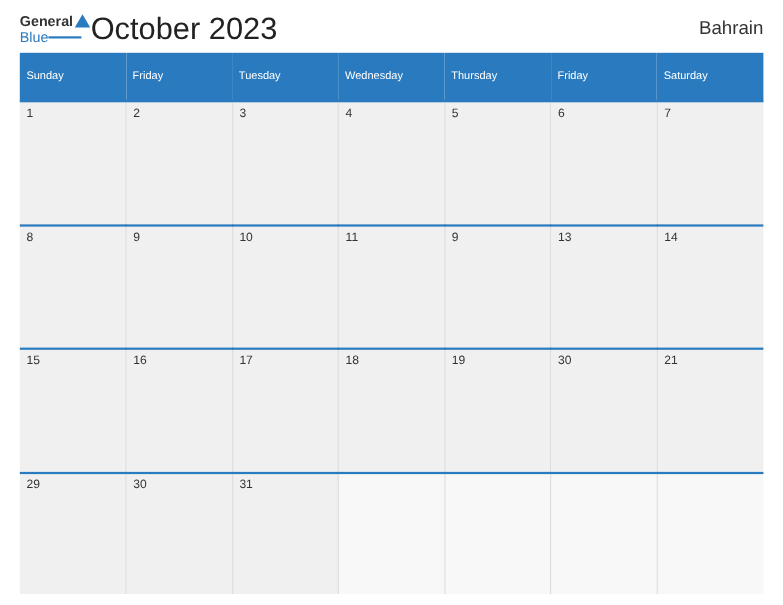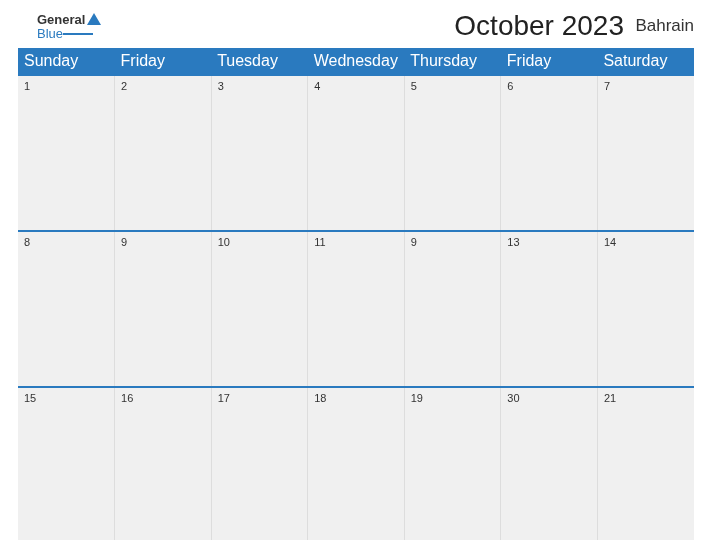--- a/index.html
+++ b/index.html
@@ -20,21 +20,20 @@
       background: #fff;
       padding: 10px 18px 10px 18px;
       display: flex;
       flex-direction: column;
     }
     .top-bar {
       display: flex;
       align-items: center;
       justify-content: space-between;
       margin-bottom: 2px;
-      margin-left: 19px;
     }
     .logo-text-general {
       font-size: 13px;
       font-weight: bold;
       color: #333;
       line-height: 1;
     }
     .logo-text-blue {
       font-size: 13px;
       font-weight: normal;
@@ -62,42 +61,42 @@
       align-items: flex-start;
     }
     .logo-row1 {
       display: flex;
       align-items: center;
     }
     .calendar-title {
       font-size: 28px;
       font-weight: normal;
       color: #222;
-      text-align: right;
+      text-align: left;
       flex: 1;
     }
     .country-label {
       font-size: 17px;
       color: #333;
       text-align: right;
       min-width: 70px;
     }
     .calendar-table {
       width: 100%;
       border-collapse: collapse;
       flex: 1;
       margin-top: 4px;
     }
     .calendar-table thead tr th {
       background: #2a7abf;
       color: #fff;
-      font-size: 16px;
+      font-size: 10px;
       font-weight: normal;
       text-align: left;
-      padding: 4px 6px;
+      padding: 16px 6px;
       border: none;
     }
     .calendar-table tbody tr {
       border-top: 2px solid #2a7abf;
     }
     .calendar-table tbody tr td {
       background: #f0f0f0;
       font-size: 11px;
       color: #333;
       vertical-align: top;
@@ -164,15 +163,24 @@
       </tr>
       <tr>
         <td>15</td>
         <td>16</td>
         <td>17</td>
         <td>18</td>
         <td>19</td>
         <td>30</td>
         <td>21</td>
       </tr>
+      <tr>
+        <td>29</td>
+        <td>30</td>
+        <td>31</td>
+        <td class="empty"></td>
+        <td class="empty"></td>
+        <td class="empty"></td>
+        <td class="empty"></td>
+      </tr>
     </tbody>
   </table>
 </div>
 
 </body></html>

